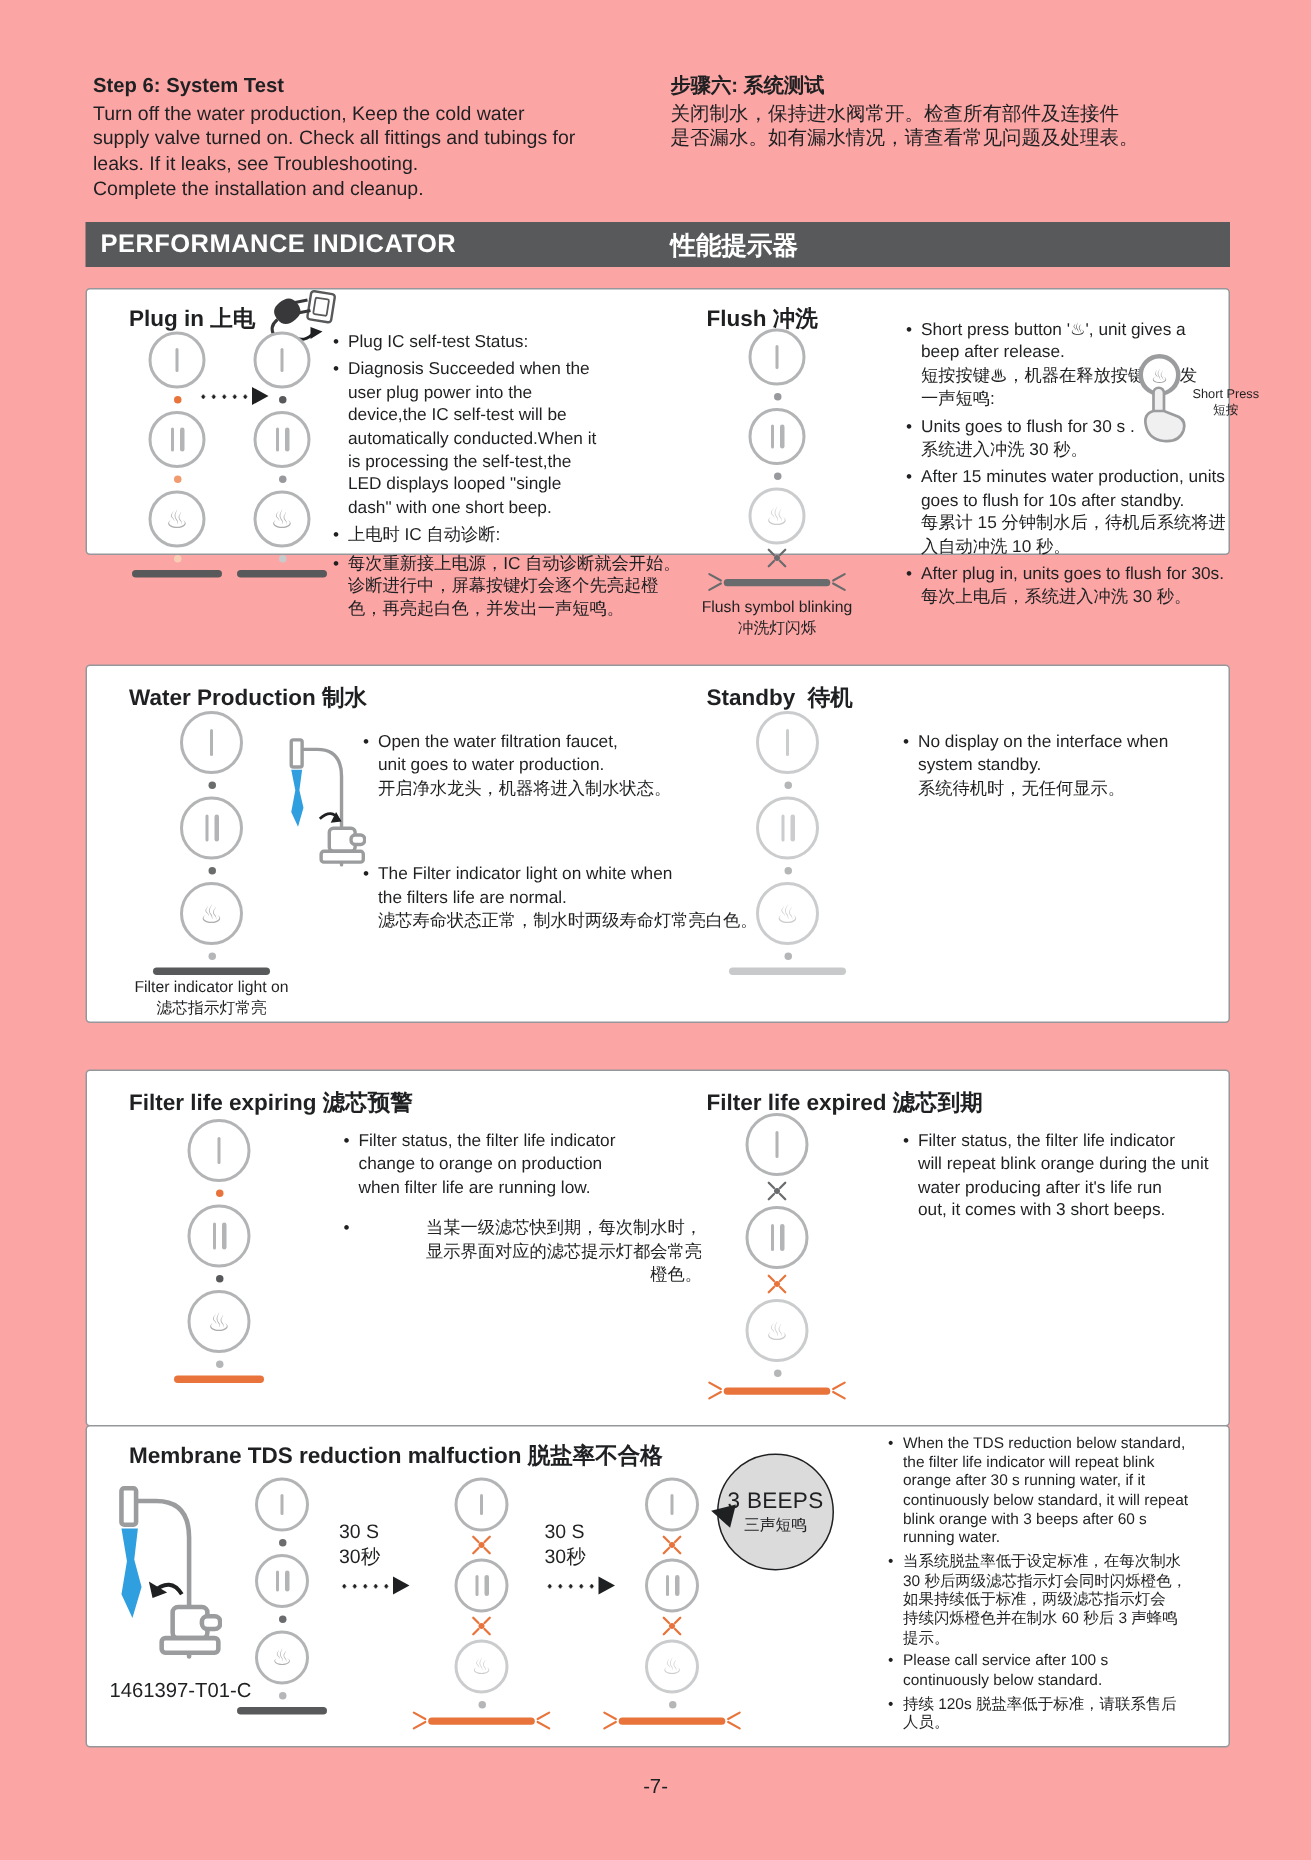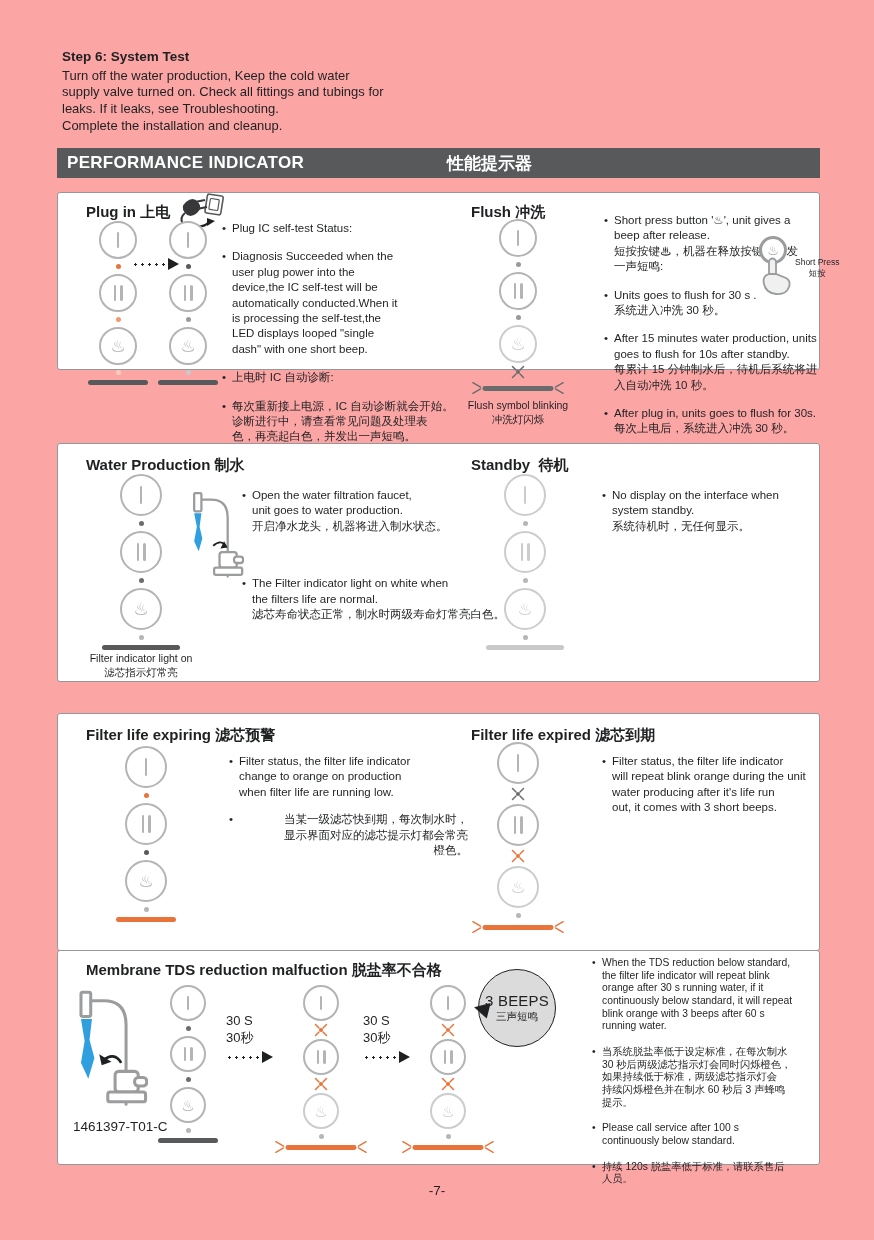--- a/index.html
+++ b/index.html
@@ -50,21 +50,21 @@
   .dG1 { background:#58595b; } .dG2 { background:#98999c; } .dG3 { background:#c9cacb; }
   .dGd { background:#6b6c6e; } .dGl { background:#b5b6b8; }
   .bar { height: 5px; border-radius: 2.5px; flex: none; }
   .w60 { width: 60px; } .w78 { width: 78px; }
   .bar.dark { background:#58595b; } .bar.lightg { background:#c8c9cb; } .bar.orange { background:#e8743b; }
   .bx { width: 14px; height: 14px; flex: none; }
   .bb { width: 96px; height: 14px; flex: none; }
   .orange { color:#e8743b; } .grayd { color:#6a6b6d; }
   
   .bul { position: absolute; list-style: none; font-size: 11.5px; line-height: 1.34; }
-  .bul li { position: relative; padding-left: 11px; white-space: pre-line; margin-top: 13px; }
+  .bul li { position: relative; padding-left: 11px; white-space: pre-line; margin-top: 3px; }
   .bul li:first-child { margin-top: 0; }
   .bul li::before { content: "•"; position: absolute; left: 1px; }
   .bul li.mt12 { margin-top: 12px; text-align: right; } .bul li.mt14 { } .bul li.mt42 { margin-top: 42px; }
   .p4 .bul { font-size: 10.3px; line-height: 1.23; }
   .caption { position: absolute; text-align: center; font-size: 10.5px; line-height: 1.3; white-space: pre-line; }
   
   .darrow { position: absolute; width: 42px; height: 3px;
     background-image: radial-gradient(circle, #1f2022 1.2px, transparent 1.4px);
     background-size: 7px 3px; background-repeat: repeat-x; }
   .darrow::after { content:""; position:absolute; right:-11px; top:-5px; border:6.5px solid transparent; border-left:11px solid #1f2022; }
@@ -88,20 +88,25 @@
 <body>
 
 <div class="page">
 
   <div class="intro-col intro-en">
     <div class="h">Step 6: System Test</div>
     <div class="p">Turn off the water production, Keep the cold water
 supply valve turned on. Check all fittings and tubings for
 leaks. If it leaks, see Troubleshooting.
 Complete the installation and cleanup.</div>
+  </div>
+  <div class="intro-col intro-zh">
+    <div class="h">步骤六: 系统测试</div>
+    <div class="p">关闭制水，保持进水阀常开。检查所有部件及连接件
+是否漏水。如有漏水情况，请查看常见问题及处理表。</div>
   </div>
 
   <div class="banner">
     <span class="en">PERFORMANCE INDICATOR</span>
     <span class="zh">性能提示器</span>
   </div>
 
   <div class="panel p1">
     <div class="ptitle" style="left:28px;top:10px">Plug in 上电</div>
 
@@ -156,21 +161,21 @@
       <li>Plug IC self-test Status:</li>
       <li>Diagnosis Succeeded when the
 user plug power into the
 device,the IC self-test will be
 automatically conducted.When it
 is processing the self-test,the
 LED displays looped "single
 dash" with one short beep.</li>
       <li>上电时 IC 自动诊断:</li>
       <li>每次重新接上电源，IC 自动诊断就会开始。
-诊断进行中，请查看常见问题及处理表
+诊断进行中，屏幕按键灯会逐个先亮起橙
 色，再亮起白色，并发出一声短鸣。</li>
     </ul>
 
     <div class="ptitle" style="left:413px;top:10px">Flush 冲洗</div>
 
     <div class="ind-col" style="left:427px;top:26px">
       <span class="circ s38">
           <span class="vb"></span>
         </span>
       <span class="dot dG2"></span>

